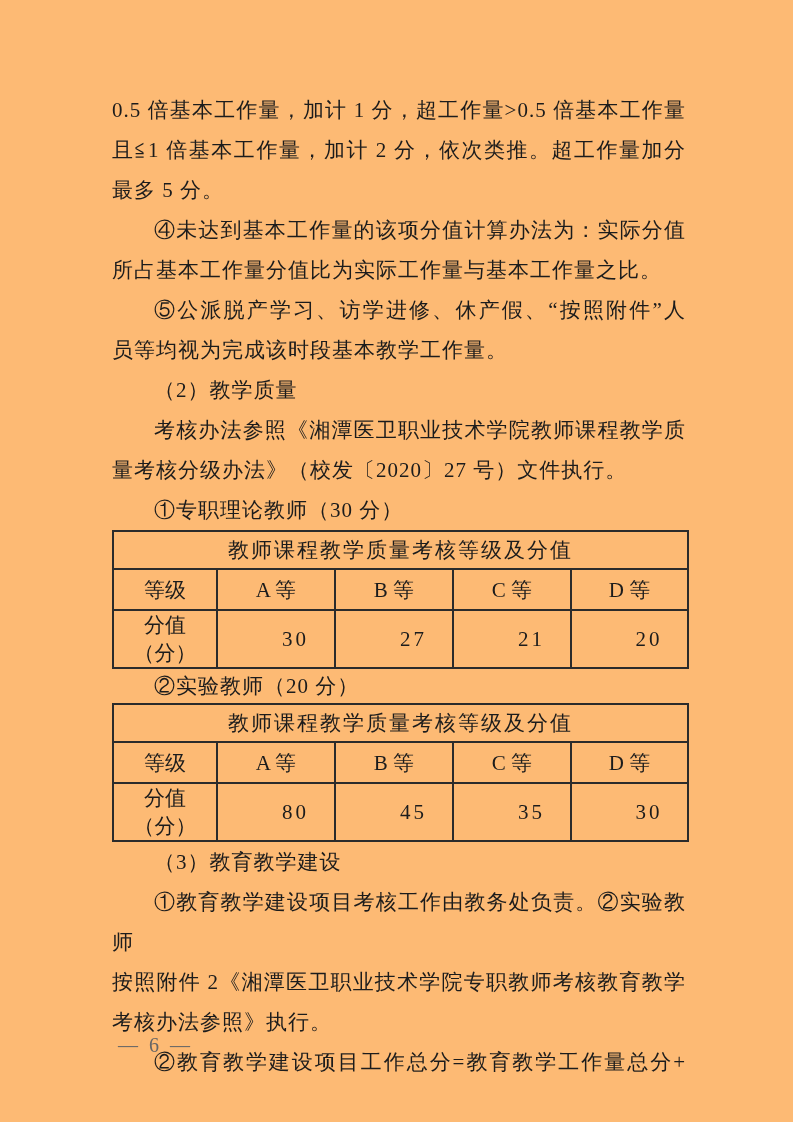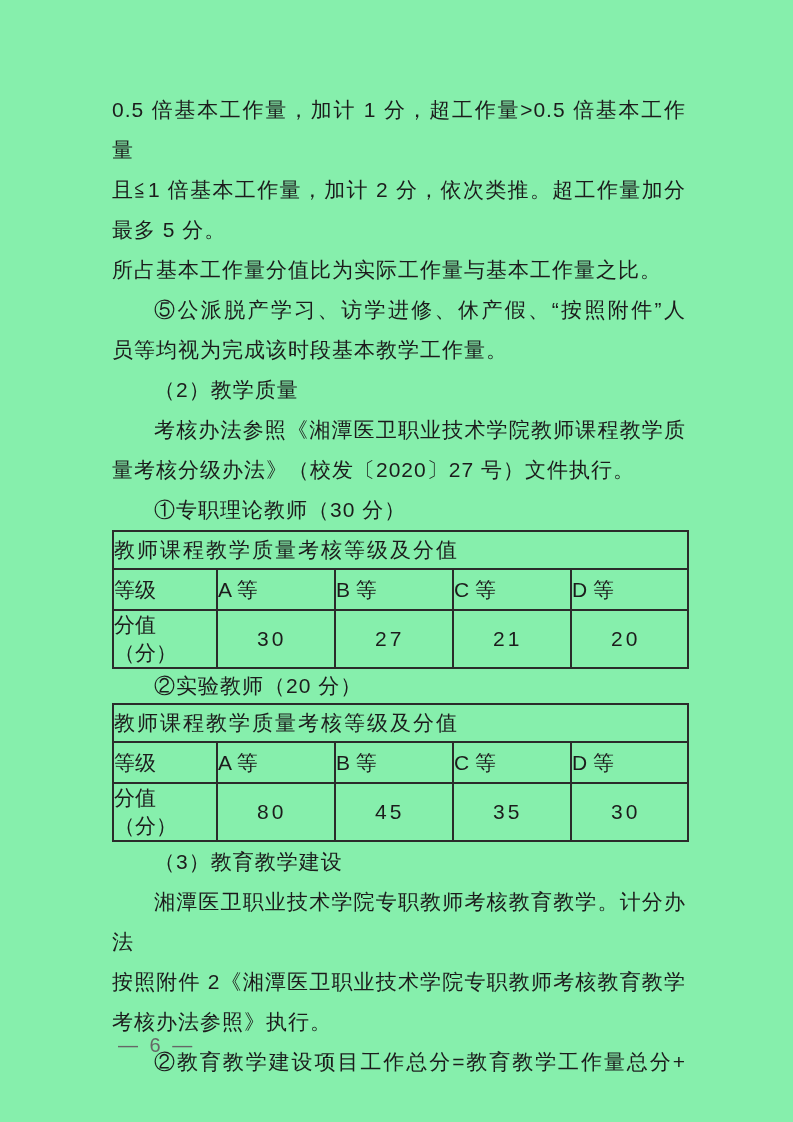--- a/index.html
+++ b/index.html
@@ -4,23 +4,23 @@
 <style>
   html, body {
     margin: 0;
     padding: 0;
     background: #e8e8e8;
   }
   .page {
     position: relative;
     width: 793px;
     height: 1122px;
-    background: #86efac;
+    background: #fdba74;
     margin: 0 auto;
-    font-family: Liberation Sans, sans-serif;
+    font-family: Liberation Serif, serif;
     color: #1c1c1c;
     overflow: hidden;
   }
   .content {
     position: absolute;
     left: 112px;
     top: 90px;
     width: 574px;
   }
   .line {
@@ -37,21 +37,21 @@
   .line.compact { line-height: 34px; min-height: 34px; }
 
   .doc-table {
     border-collapse: collapse;
     table-layout: fixed;
     width: 575px;
     margin: 0;
   }
   .doc-table td {
     border: 2px solid #2b2b2b;
-    text-align: left;
+    text-align: center;
     vertical-align: middle;
     padding: 0;
     font-size: 21px;
     color: #1c1c1c;
   }
   .doc-table td.t-title {
     height: 36px;
     letter-spacing: 2px;
   }
   .doc-table tr.t-head td { height: 39px; }
@@ -69,20 +69,21 @@
 </style>
 </head>
 <body>
 
 <div class="page">
   <div class="content">
 
     <p class="line">0.5 倍基本工作量，加计 1 分，超工作量&gt;0.5 倍基本工作量</p>
     <p class="line">且≦1 倍基本工作量，加计 2 分，依次类推。超工作量加分</p>
     <p class="line end">最多 5 分。</p>
+    <p class="line indent">④未达到基本工作量的该项分值计算办法为：实际分值</p>
     <p class="line end">所占基本工作量分值比为实际工作量与基本工作量之比。</p>
     <p class="line indent">⑤公派脱产学习、访学进修、休产假、“按照附件”人</p>
     <p class="line end">员等均视为完成该时段基本教学工作量。</p>
     <p class="line indent end">（2）教学质量</p>
     <p class="line indent">考核办法参照《湘潭医卫职业技术学院教师课程教学质</p>
     <p class="line end">量考核分级办法》（校发〔2020〕27 号）文件执行。</p>
     <p class="line indent end">①专职理论教师（30 分）</p>
 
     <table class="doc-table">
       <colgroup>
@@ -138,21 +139,21 @@
           <td>分值（分）</td>
           <td class="t-num">80</td>
           <td class="t-num">45</td>
           <td class="t-num">35</td>
           <td class="t-num">30</td>
         </tr>
       </tbody>
     </table>
 
     <p class="line indent end">（3）教育教学建设</p>
-    <p class="line indent">湘潭医卫职业技术学院专职教师考核教育教学。计分办法</p>
+    <p class="line indent">①教育教学建设项目考核工作由教务处负责。②实验教师</p>
     <p class="line">按照附件 2《湘潭医卫职业技术学院专职教师考核教育教学</p>
     <p class="line end">考核办法参照》执行。</p>
     <p class="line indent">②教育教学建设项目工作总分=教育教学工作量总分+</p>
 
   </div>
 
   <div class="footer">— 6 —</div>
 </div>
 
 </body></html>

